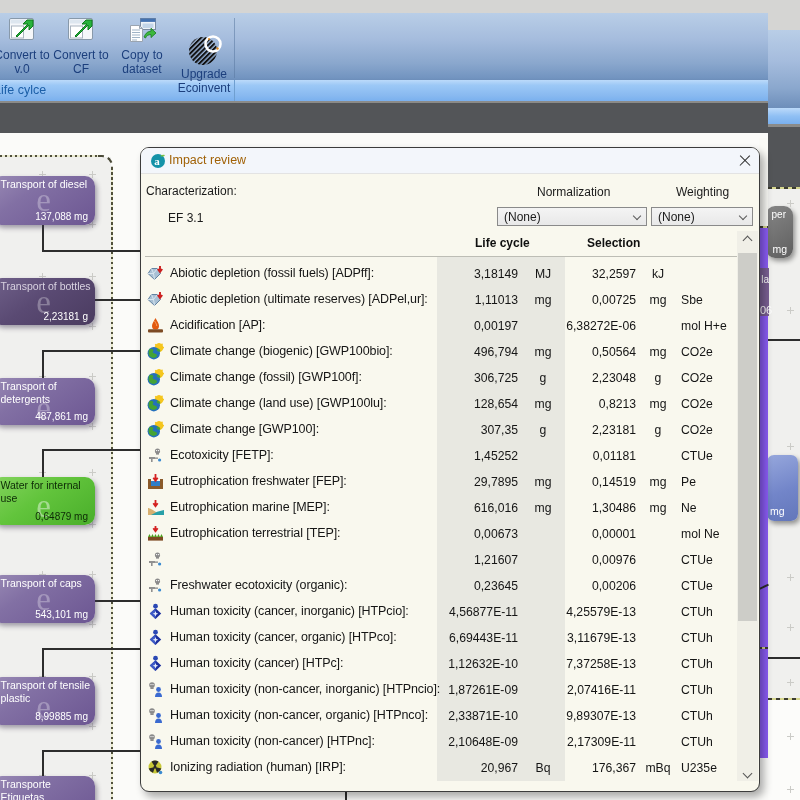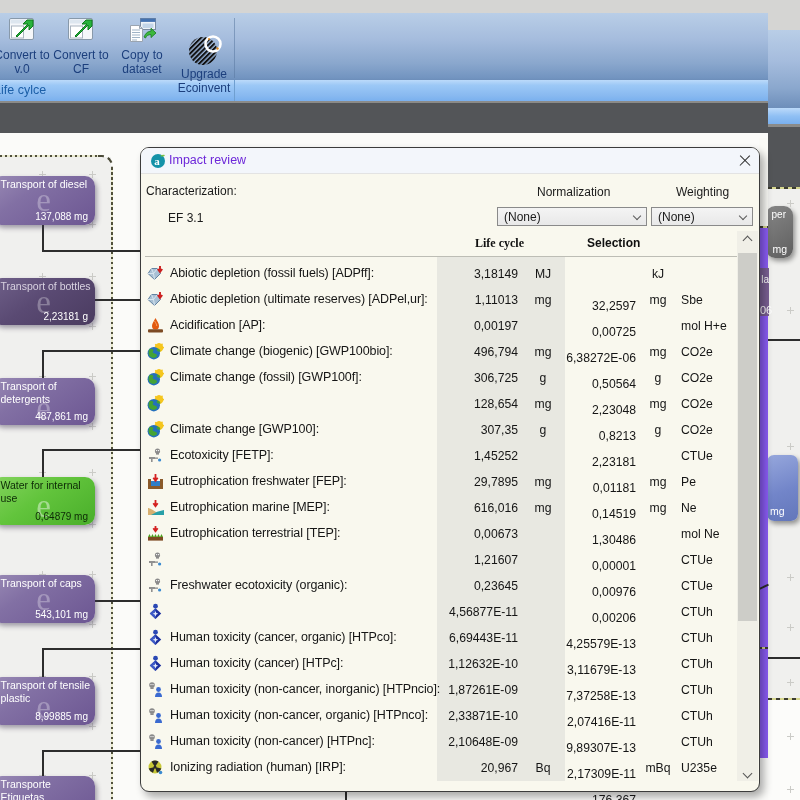--- a/index.html
+++ b/index.html
@@ -44,40 +44,40 @@
   .plus:before{left:3px;top:0;width:1px;height:7px;}
   .plus:after{left:0;top:3px;width:7px;height:1px;}
   
   #rstrip{left:768px;top:0;width:32px;height:800px;background:#f0f0ee;}
   
   #dlg{left:140px;top:147px;width:618px;height:643px;background:#f9f8ee;
      border:1.5px solid #3c3c3c;border-radius:9px;
      box-shadow:4px 5px 9px rgba(0,0,0,.33);}
   #dlgtitle{position:absolute;left:0;top:0;right:0;height:25px;background:#f3f6fb;
      border-radius:8px 8px 0 0;border-bottom:1px solid #e3e3e3;}
-  #dlgtitle .tt{position:absolute;left:28px;top:5px;font-size:12.5px;color:#6d28d9;}
+  #dlgtitle .tt{position:absolute;left:28px;top:5px;font-size:12.5px;color:#a16207;}
   #dlgX{position:absolute;right:7px;top:6px;width:14px;height:14px;}
   #dlgX:before,#dlgX:after{content:"";position:absolute;left:0px;top:6px;width:14px;height:1.4px;background:#2a2a2a;}
   #dlgX:before{transform:rotate(45deg);}
   #dlgX:after{transform:rotate(-45deg);}
   .dtext{position:absolute;font-size:12px;color:#1a1a1a;}
   .combo{position:absolute;height:19px;background:linear-gradient(#f4f4f4,#e8e8e8);
      border:1px solid #8a8a8a;box-sizing:border-box;font-size:12px;color:#1a1a1a;}
   .combo span{position:absolute;left:6px;top:2px;}
   .combo .chv{position:absolute;left:auto !important;right:6px;top:5px !important;width:5px;height:5px;
      border-left:1.4px solid #5a5a5a;border-top:1.4px solid #5a5a5a;transform:rotate(225deg);}
   #greyband{position:absolute;left:296px;top:109px;width:128px;height:524px;background:#e8e8e1;}
   .hdr{position:absolute;top:88px;font-size:12px;font-weight:bold;color:#101010;}
   #tline{position:absolute;left:4px;top:108px;width:604px;height:1px;background:#bdbdb5;}
   .row{position:absolute;left:0;width:600px;height:26px;font-size:12.2px;color:#151515;}
   .row .ic{position:absolute;left:6px;top:4px;width:17px;height:17px;}
   .row .nm{position:absolute;left:29px;top:5px;white-space:nowrap;font-size:12.5px;letter-spacing:-0.1px;}
   .row .v1{position:absolute;left:292px;top:6px;width:85px;text-align:right;}
   .row .u1{position:absolute;left:386px;top:6px;width:32px;text-align:center;}
-  .row .v2{position:absolute;left:405px;top:6px;width:90px;text-align:right;margin-top:32px;}
+  .row .v2{position:absolute;left:405px;top:6px;width:90px;text-align:right;}
   .row .u2{position:absolute;left:502px;top:6px;width:30px;text-align:center;}
   .row .u3{position:absolute;left:540px;top:6px;}
   #sbar{position:absolute;left:596px;top:83px;width:21px;height:550px;background:#f0efe7;}
   #sthumb{position:absolute;left:597px;top:105px;width:19px;height:368px;background:#cdcdc8;}
   .chev{position:absolute;left:603px;width:6px;height:6px;border-left:1.6px solid #555;border-top:1.6px solid #555;}
 </style>
 </head>
 <body>
 <div class="abs" id="topstrip"></div>
 <div class="abs" id="ribbon"></div>
@@ -282,21 +282,21 @@
   <div class="dtext" style="left:535px;top:37px;">Weighting</div>
   <div class="combo" style="left:356px;top:59px;width:150px;">
       <span>(None)</span>
       <span class="chv"></span>
     </div>
   <div class="combo" style="left:510px;top:59px;width:102px;">
       <span>(None)</span>
       <span class="chv"></span>
     </div>
   <div id="greyband"></div>
-  <div class="hdr" style="left:334px;font-family:Liberation Serif, serif;">Life cycle</div>
+  <div class="hdr" style="left:334px;">Life cycle</div>
   <div class="hdr" style="left:446px;">Selection</div>
   <div id="tline"></div>
   <div id="rows">
   <div class="row" style="top:113px">
         <div class="ic"><svg width="17" height="17" viewBox="0 0 17 17">
             <path d="M1 8.5 L4.5 3.5 L10.5 3.5 L13.5 8.5 L7.5 14.5 Z" fill="#a8c0d4" stroke="#57789a" stroke-width="0.9"></path>
             <path d="M4.5 3.5 L6.5 8.5 L7.5 14.5 M10.5 3.5 L6.5 8.5 L1 8.5" stroke="#dce9f2" stroke-width="0.9" fill="none"></path>
             <path d="M13 1 L13 6 M10.8 4 L13 7 L15.2 4" stroke="#cc1f1f" stroke-width="1.9" fill="none"></path>
           </svg></div>
         <div class="nm">Abiotic depletion (fossil fuels) [ADPff]:</div>
@@ -375,20 +375,21 @@
             <g stroke="#f5c61e" stroke-width="1.3">
               <line x1="12" y1="-1" x2="12" y2="1"></line>
               <line x1="17.5" y1="4.6" x2="15.6" y2="4.6"></line>
               <line x1="15.5" y1="0.8" x2="14.4" y2="2"></line>
               <line x1="8.2" y1="1.2" x2="9.4" y2="2.4"></line>
             </g>
             <circle cx="6.8" cy="10.2" r="6.2" fill="#2470bc"></circle>
             <path d="M2.2 6.2 q3.4 -1.2 4.4 1.2 q-2.2 2.2 1 3.2 q3.2 0.6 2 3.2 q-3.2 2.2 -6.4 0 q-2.6 -2.6 -1 -7.6Z" fill="#44a335"></path>
             <path d="M10 5.4 q3 -0.2 3.4 2.8 q-2.2 1.2 -3.8 -0.6Z" fill="#44a335"></path>
           </svg></div>
+        <div class="nm">Climate change (land use) [GWP100lu]:</div>
         <div class="v1">128,654</div>
         <div class="u1">mg</div>
         <div class="v2">0,8213</div>
         <div class="u2">mg</div>
         <div class="u3">CO2e</div>
       </div>
   <div class="row" style="top:269px">
         <div class="ic"><svg width="17" height="17" viewBox="0 0 17 17">
             <circle cx="12" cy="4.6" r="4.4" fill="#f5c61e"></circle>
             <g stroke="#f5c61e" stroke-width="1.3">
@@ -490,20 +491,21 @@
         <div class="v2">0,00206</div>
         <div class="u3">CTUe</div>
       </div>
   <div class="row" style="top:451px">
         <div class="ic"><svg width="17" height="17" viewBox="0 0 17 17">
             <circle cx="8.5" cy="3.2" r="2.4" fill="#2a48b4"></circle>
             <path d="M8.5 5.2 L14.2 10.6 L8.5 16 L2.8 10.6 Z" fill="#1b2f9e"></path>
             <path d="M8.5 5.2 L2.8 10.6 L8.5 16 Z" fill="#3d5ac6"></path>
             <path d="M8.5 8 L9.3 10 L11.3 10.7 L9.3 11.4 L8.5 13.4 L7.7 11.4 L5.7 10.7 L7.7 10 Z" fill="#e8eefc"></path>
           </svg></div>
+        <div class="nm">Human toxicity (cancer, inorganic) [HTPcio]:</div>
         <div class="v1">4,56877E-11</div>
         <div class="v2">4,25579E-13</div>
         <div class="u3">CTUh</div>
       </div>
   <div class="row" style="top:477px">
         <div class="ic"><svg width="17" height="17" viewBox="0 0 17 17">
             <circle cx="8.5" cy="3.2" r="2.4" fill="#2a48b4"></circle>
             <path d="M8.5 5.2 L14.2 10.6 L8.5 16 L2.8 10.6 Z" fill="#1b2f9e"></path>
             <path d="M8.5 5.2 L2.8 10.6 L8.5 16 Z" fill="#3d5ac6"></path>
             <path d="M8.5 8 L9.3 10 L11.3 10.7 L9.3 11.4 L8.5 13.4 L7.7 11.4 L5.7 10.7 L7.7 10 Z" fill="#e8eefc"></path>

